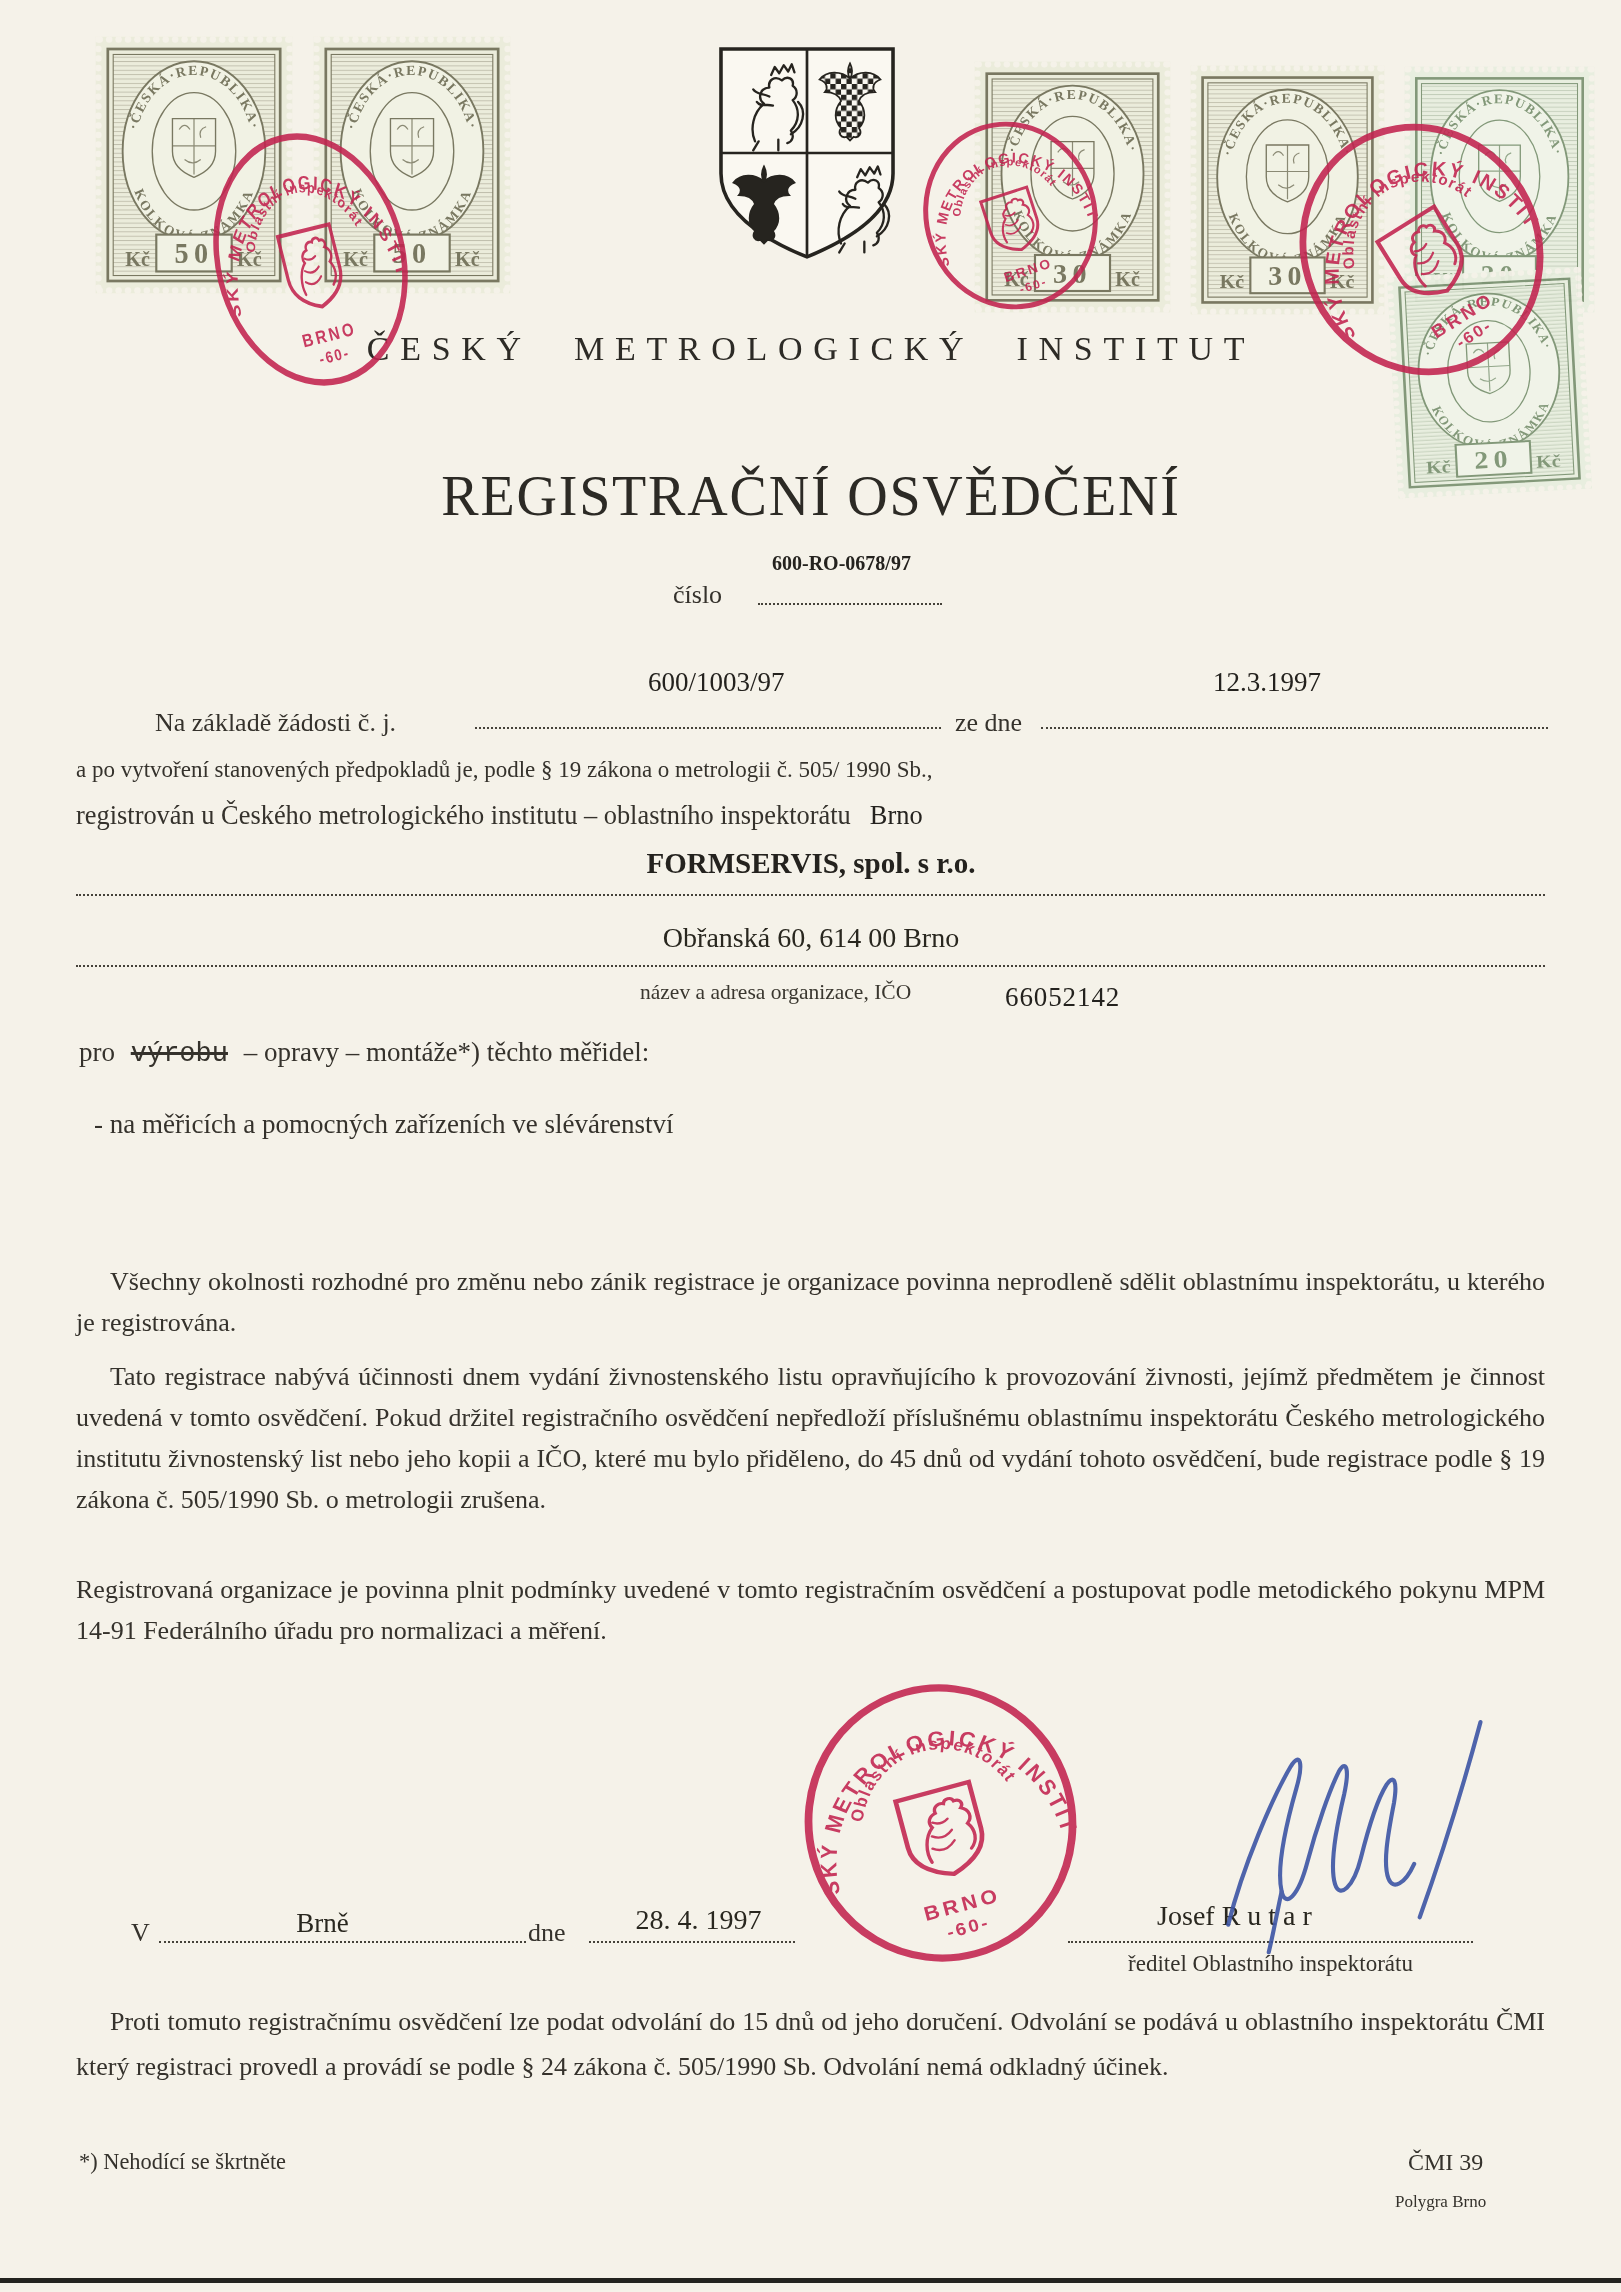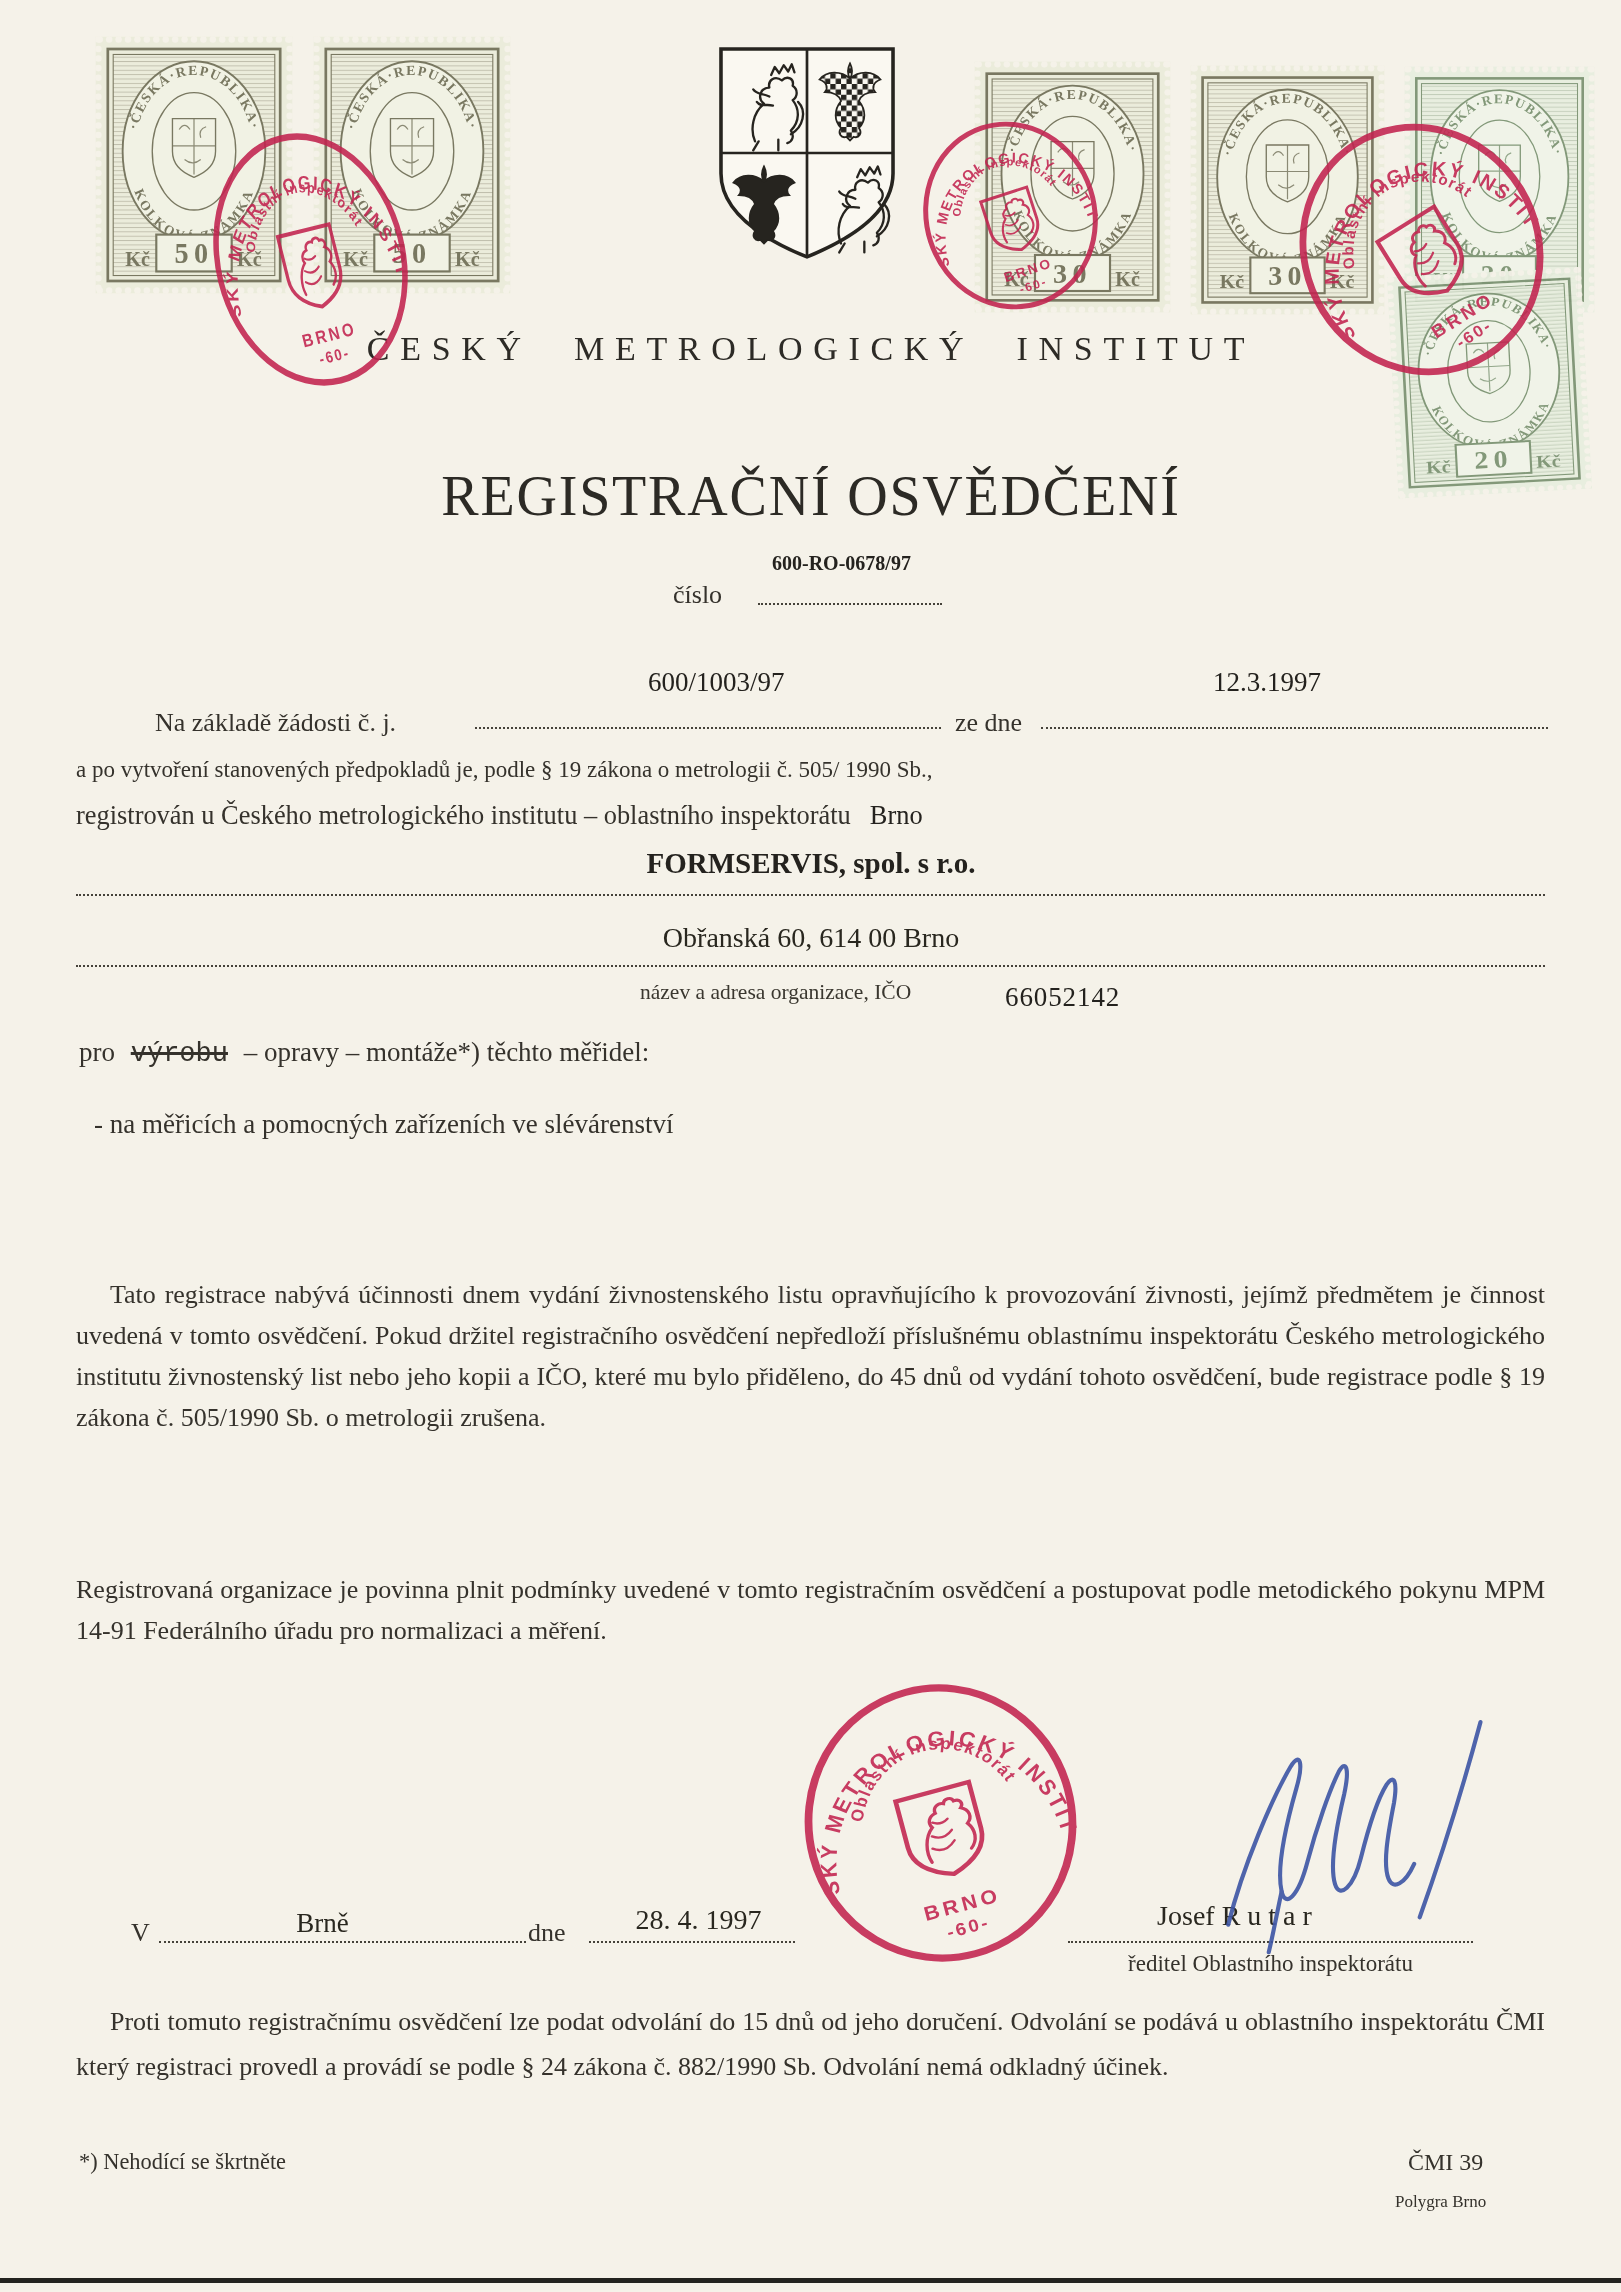--- a/index.html
+++ b/index.html
@@ -837,20 +837,21 @@
 <div class="abs val" style="left:1005px;top:982px;font-size:27px;font-weight:400;letter-spacing:0.9px;">66052142</div>
 
 <div class="abs" style="left:79px;top:1037px;font-size:27px;">
   <span>pro</span>
   <span class="struck" style="margin:0 9px;font-family:Liberation Mono, monospace;">výrobu</span>
   <span>– opravy – montáže*) těchto měřidel:</span>
 </div>
 <div class="abs" style="left:94px;top:1109px;font-size:27px;">- na měřicích a pomocných zařízeních ve slévárenství</div>
 
 <div class="abs body-par" style="left:76px;top:1261px;width:1469px;">
+  <span class="ind">Všechny okolnosti rozhodné pro změnu nebo zánik registrace je organizace povinna neprodleně sdělit oblastnímu inspektorátu, u kterého je registrována.</span>
   <span class="ind" style="margin-top:12.5px;">Tato registrace nabývá účinnosti dnem vydání živnostenského listu opravňujícího k provozování živnosti, jejímž předmětem je činnost uvedená v tomto osvědčení. Pokud držitel registračního osvědčení nepředloží příslušnému oblastnímu inspektorátu Českého metrologického institutu živnostenský list nebo jeho kopii a IČO, které mu bylo přiděleno, do 45 dnů od vydání tohoto osvědčení, bude registrace podle § 19 zákona č. 505/1990 Sb. o metrologii zrušena.</span>
 </div>
 <div class="abs body-par" style="left:76px;top:1569px;width:1469px;">Registrovaná organizace je povinna plnit podmínky uvedené v tomto registračním osvědčení a postupovat podle metodického pokynu MPM 14-91 Federálního úřadu pro normalizaci a měření.</div>
 
 <div class="abs seal" style="left:797px;top:1677px;width:287px;height:292px;transform:rotate(-15deg);z-index:4;"><svg viewBox="0 0 220 244" width="100%" height="100%" preserveAspectRatio="none" style="opacity:.88">
   <defs>
     <path id="sa3" d="M 22,158 A 88,100 0 1 1 198,158" fill="none"></path>
     <path id="sb3" d="M 50,148 A 62,70 0 1 1 170,148" fill="none"></path>
   </defs>
   <ellipse cx="110" cy="122" rx="101" ry="113" fill="none" stroke="#c2234f" stroke-width="6"></ellipse>
@@ -878,21 +879,21 @@
 <div class="abs" style="left:269px;top:1908px;width:107px;text-align:center;font-size:27px;color:#29271f;">Brně</div>
 <div class="abs" style="left:528px;top:1918px;font-size:26px;">dne</div>
 <div class="abs dots" style="left:589px;top:1918px;width:206px;"></div>
 <div class="abs" style="left:609px;top:1904px;width:179px;text-align:center;font-size:28px;color:#29271f;">28. 4. 1997</div>
 
 <div class="abs" style="left:1034px;top:1900px;width:401px;text-align:center;font-size:28px;color:#29271f;">Josef   R u t a r</div>
 <div class="abs dots" style="left:1068px;top:1918px;width:405px;"></div>
 <div class="abs" style="left:1068px;top:1951px;width:405px;text-align:center;font-size:23px;">ředitel Oblastního inspektorátu</div>
 
 <div class="abs body-par" id="bottom-par" style="left:76px;top:1999px;width:1469px;">
-  <span class="ind">Proti tomuto registračnímu osvědčení lze podat odvolání do 15 dnů od jeho doručení. Odvolání se podává u oblastního inspektorátu ČMI který registraci provedl a provádí se podle § 24 zákona č. 882/1990 Sb. Odvolání nemá odkladný účinek.</span>
+  <span class="ind">Proti tomuto registračnímu osvědčení lze podat odvolání do 15 dnů od jeho doručení. Odvolání se podává u oblastního inspektorátu ČMI který registraci provedl a provádí se podle § 24 zákona č. 505/1990 Sb. Odvolání nemá odkladný účinek.</span>
 </div>
 
 <div class="abs" style="left:79px;top:2149px;font-size:22.4px;">*) Nehodící se škrtněte</div>
 <div class="abs" style="left:1408px;top:2149px;font-size:24px;">ČMI 39</div>
 <div class="abs" style="left:1395px;top:2192px;font-size:17px;">Polygra Brno</div>
 
 <div class="abs scanline" style="left:0;top:2278px;width:1622px;height:5.4px;"></div>
 
 
 </body></html>

